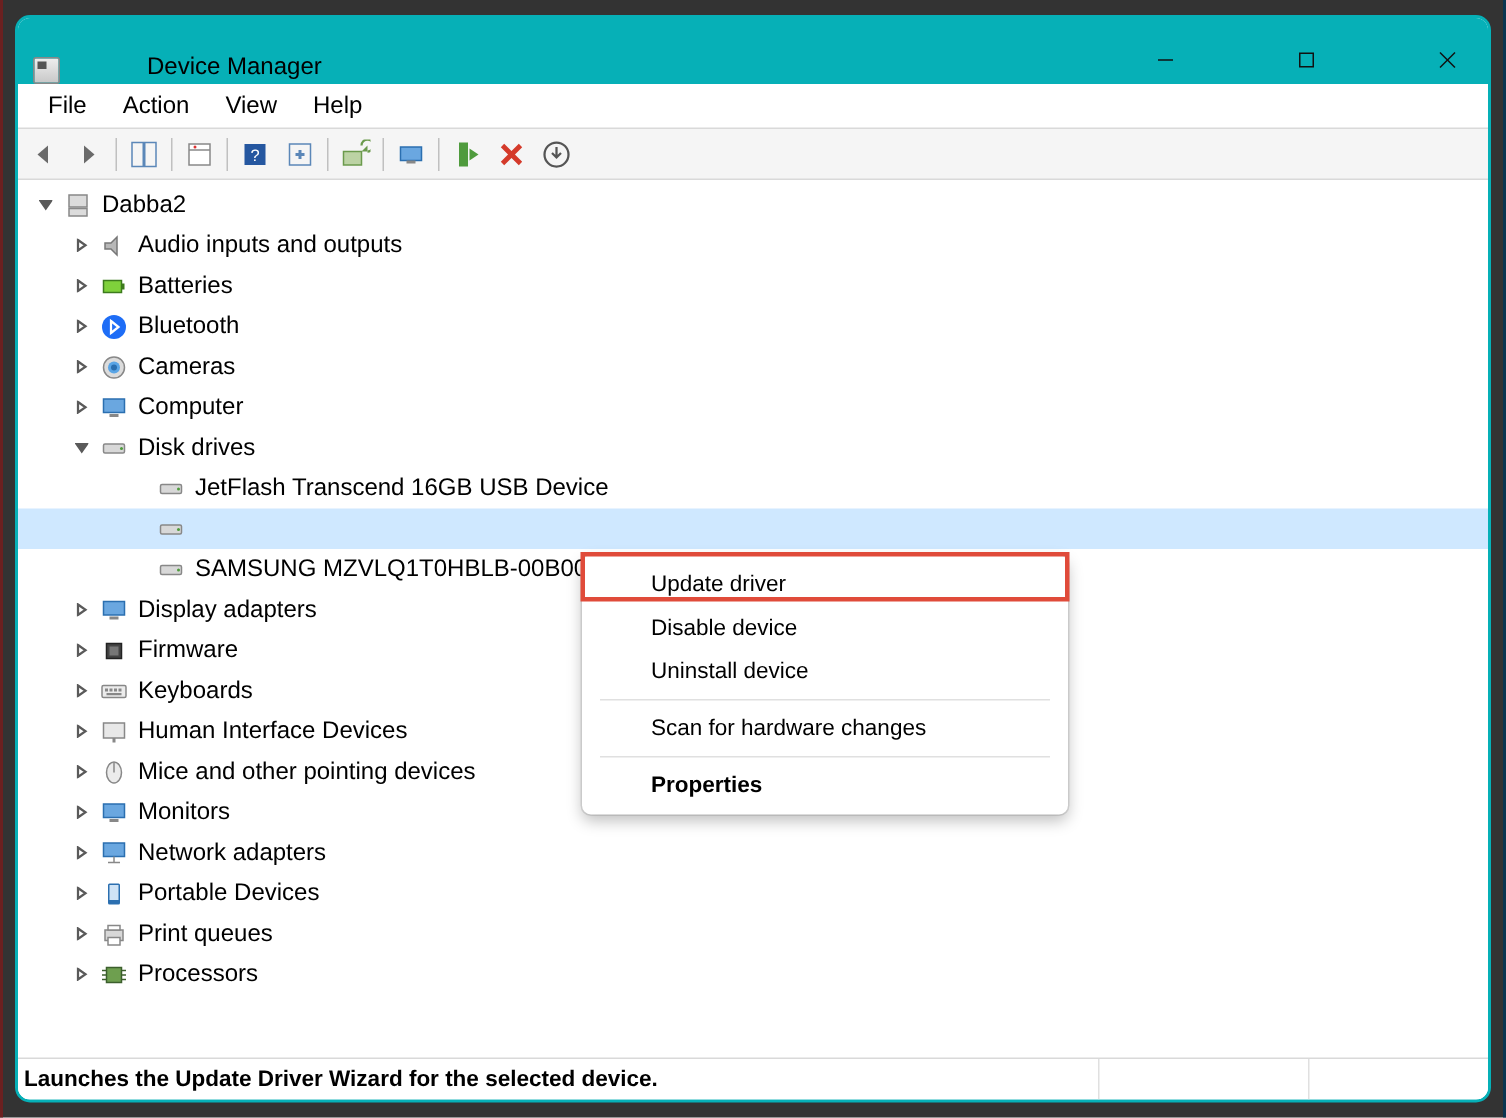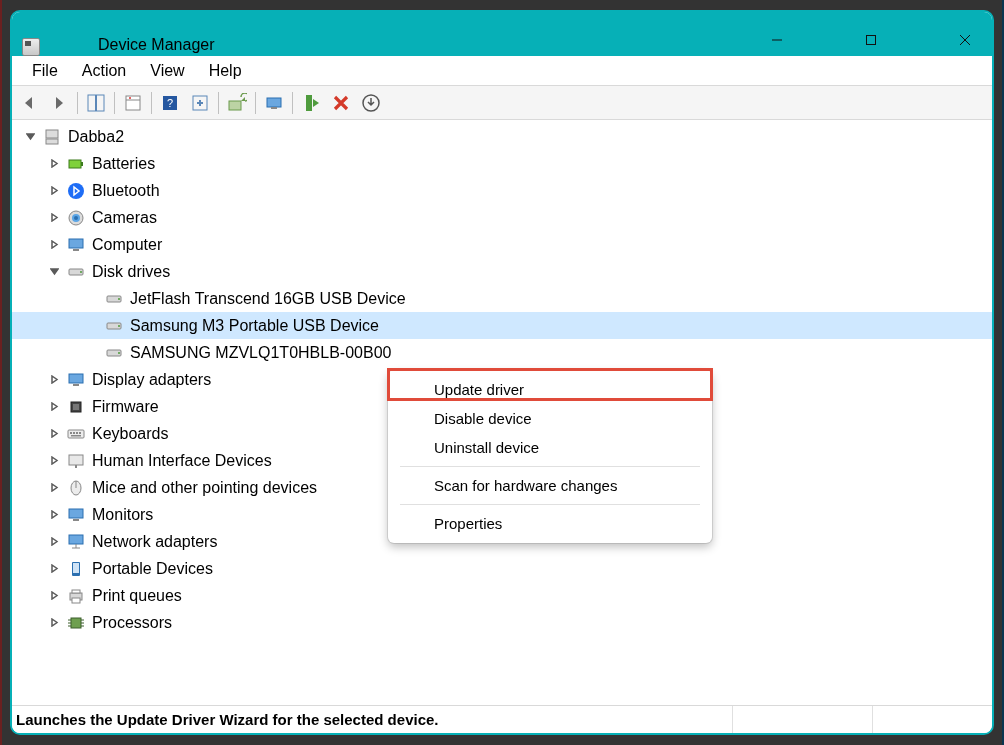--- a/index.html
+++ b/index.html
@@ -181,21 +181,21 @@
     box-shadow: 0 4px 10px rgba(0,0,0,.25), 0 0 0 1px #e5e5e5;
     border-radius: 6px;
     padding: 5px 0;
     font-size: 15px;
     z-index: 30;
   }
   .ctx-item {
     padding: 6px 8px 6px 46px;
     color:#000;
   }
-  .ctx-item.bold { font-weight:400; }
+  .ctx-item.bold { font-weight:700; }
   .ctx-sep { height:1px; background:#e0e0e0; margin:4px 12px;}
 
   
   .highlight-box {
     position:absolute;
     left: 375px;
     top: 248px;
     width: 326px;
     height: 33px;
     border: 3px solid #e04b3a;
@@ -327,20 +327,33 @@
   <span>Dabba2</span>
 </div>
         <div class="row level1 ">
     <span class="tw">
             <svg viewBox="0 0 9 9">
               <path d="M2 1 L7 4.5 L2 8 Z"></path>
             </svg>
           </span>
     <span class="ticon">
             <svg xmlns="http://www.w3.org/2000/svg" width="20" height="20" viewBox="0 0 20 20">
+              <path d="M4 8h4l4-4v12l-4-4H4z" fill="#b8b8b8" stroke="#777"></path>
+            </svg>
+          </span>
+    <span>Audio inputs and outputs</span>
+  </div>
+        <div class="row level1 ">
+    <span class="tw">
+            <svg viewBox="0 0 9 9">
+              <path d="M2 1 L7 4.5 L2 8 Z"></path>
+            </svg>
+          </span>
+    <span class="ticon">
+            <svg xmlns="http://www.w3.org/2000/svg" width="20" height="20" viewBox="0 0 20 20">
               <rect x="3" y="6" width="12" height="8" fill="#7fd13b" stroke="#3c7b1d"></rect>
               <rect x="15" y="8" width="2" height="4" fill="#3c7b1d"></rect>
             </svg>
           </span>
     <span>Batteries</span>
   </div>
         <div class="row level1 ">
     <span class="tw">
             <svg viewBox="0 0 9 9">
               <path d="M2 1 L7 4.5 L2 8 Z"></path>
@@ -416,21 +429,20 @@
             <svg viewBox="0 0 9 9">
               <path d="M2 1 L7 4.5 L2 8 Z"></path>
             </svg>
           </span>
         <span class="ticon">
             <svg xmlns="http://www.w3.org/2000/svg" width="20" height="20" viewBox="0 0 20 20">
               <rect x="3" y="7" width="14" height="6" rx="1" fill="#d8d8d8" stroke="#888"></rect>
               <circle cx="15" cy="10" r="1" fill="#4f9b3d"></circle>
             </svg>
           </span>
-        <span>Samsung M3 Portable USB Device</span>
       </div>
         <div class="row level2 ">
         <span class="tw">
             <svg viewBox="0 0 9 9">
               <path d="M2 1 L7 4.5 L2 8 Z"></path>
             </svg>
           </span>
         <span class="ticon">
             <svg xmlns="http://www.w3.org/2000/svg" width="20" height="20" viewBox="0 0 20 20">
               <rect x="3" y="7" width="14" height="6" rx="1" fill="#d8d8d8" stroke="#888"></rect>

